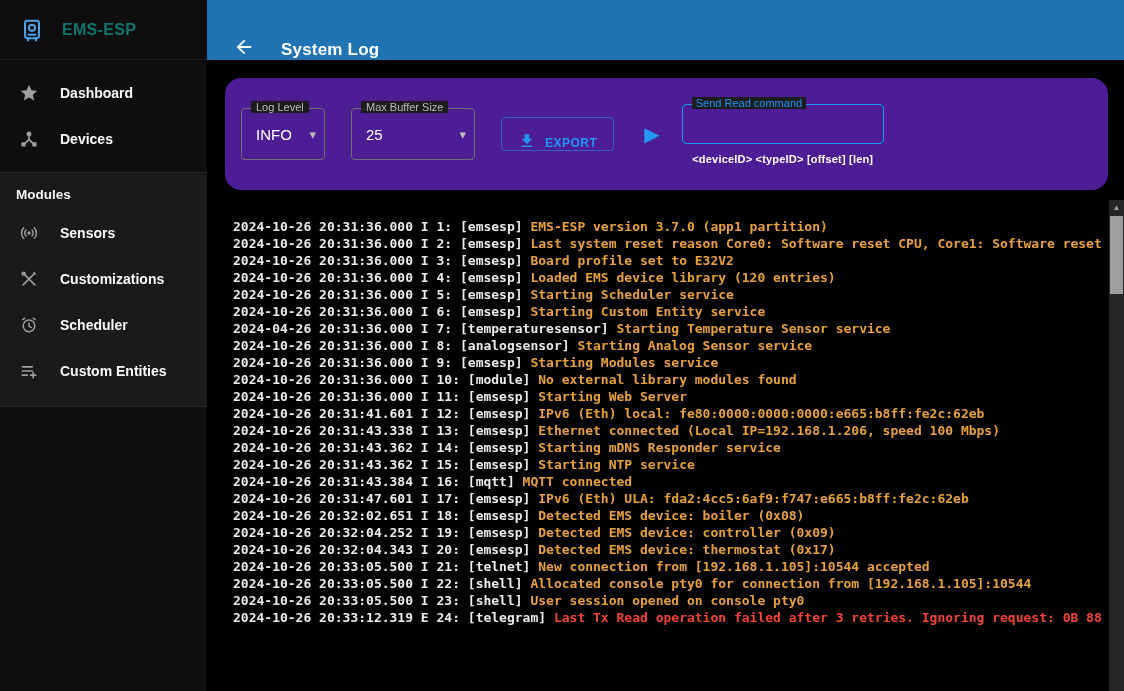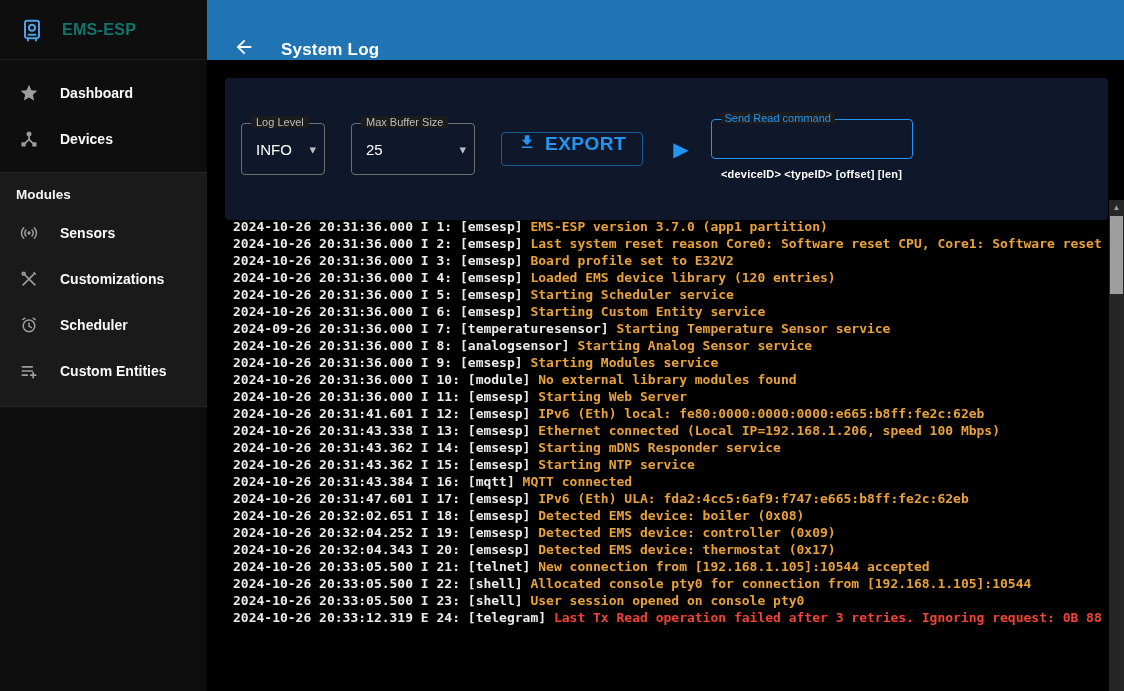--- a/index.html
+++ b/index.html
@@ -24,43 +24,43 @@
   
   .topbar { position:absolute; left:207px; top:0; right:0; height:60px; background:#2074b4;
             display:flex; align-items:flex-end; gap:24px; padding:0 24px; z-index:2; }
   .back-btn { width:26px; height:26px; display:flex; align-items:center; justify-content:center;
               color:#fff; cursor:pointer; }
   .page-title { color:#fff; font-size:17px; font-weight:600; letter-spacing:.2px; }
 
   
   .main { position:absolute; left:207px; top:60px; right:0; bottom:0; background:#000; }
 
-  .controls-card { position:absolute; left:18px; right:16px; top:18px; height:142px;
-                   background:#0f172a; border-radius:4px; display:flex; align-items:center;
+  .controls-card { position:absolute; left:18px; right:16px; top:18px; height:112px;
+                   background:#4c1d95; border-radius:16px; display:flex; align-items:center;
                    padding:0 16px; gap:26px; }
 
   .select { position:relative; height:52px; border:1px solid #6f6f6f; border-radius:4px;
             display:flex; align-items:center; padding:0 26px 0 14px; color:#fff;
             font-size:15px; cursor:pointer; }
   .select.w-small { min-width:84px; }
   .select.w-med { min-width:124px; }
   .select-label { position:absolute; top:-8px; left:9px; background:#1c1c1c; padding:0 5px;
                   font-size:11px; color:#bdbdbd; white-space:nowrap; }
   .select-caret { position:absolute; right:8px; color:#bdbdbd; font-size:13px; }
 
   .checks { display:flex; flex-direction:column; gap:12px; }
   .check-row { display:flex; align-items:center; gap:11px; color:#fff; font-size:14.5px;
                font-weight:500; cursor:pointer; }
   .checkbox { width:19px; height:19px; border-radius:3px; background:#2196f3; color:#fff;
               display:flex; align-items:center; justify-content:center; font-size:14px; font-weight:700; }
   .checkbox.checked::after { content:"✓"; }
 
-  .export-btn { display:flex; align-items:flex-start; gap:9px; height:34px; padding:0 16px;
+  .export-btn { display:flex; align-items:flex-end; gap:9px; height:34px; padding:0 16px;
                 background:transparent; border:1px solid rgba(33,150,243,.55); border-radius:4px;
-                color:#2196f3; font-size:19px; font-weight:700; letter-spacing:.5px;
+                color:#2196f3; font-size:12px; font-weight:700; letter-spacing:.5px;
                 font-family:"Liberation Sans", sans-serif; cursor:pointer; }
   .dl-icon { width:18px; height:18px; display:flex; }
 
   .play { color:#2196f3; font-size:20px; line-height:1; cursor:pointer; margin-left:4px; }
 
   .send-wrap { display:flex; flex-direction:column; align-items:center; margin-left:-4px; }
   .send-field { position:relative; width:202px; }
   .send-label { position:absolute; top:-7px; left:10px; background:#1c1c1c; padding:0 4px;
                 font-size:11px; color:#2196f3; white-space:nowrap; }
   .send-input { width:202px; height:40px; background:transparent; border:1.5px solid #2196f3;
@@ -222,21 +222,21 @@
   <div class="log-line"><span class="log-prefix">2024-10-26 20:31:36.000 I 2: [emsesp] </span><span class="log-message msg-info">Last system reset reason Core0: Software reset CPU, Core1: Software reset CPU</span></div>
 
   <div class="log-line"><span class="log-prefix">2024-10-26 20:31:36.000 I 3: [emsesp] </span><span class="log-message msg-info">Board profile set to E32V2</span></div>
 
   <div class="log-line"><span class="log-prefix">2024-10-26 20:31:36.000 I 4: [emsesp] </span><span class="log-message msg-info">Loaded EMS device library (120 entries)</span></div>
 
   <div class="log-line"><span class="log-prefix">2024-10-26 20:31:36.000 I 5: [emsesp] </span><span class="log-message msg-info">Starting Scheduler service</span></div>
 
   <div class="log-line"><span class="log-prefix">2024-10-26 20:31:36.000 I 6: [emsesp] </span><span class="log-message msg-info">Starting Custom Entity service</span></div>
 
-  <div class="log-line"><span class="log-prefix">2024-09-26 20:31:36.000 I 7: [temperaturesensor] </span><span class="log-message msg-info">Starting Temperature Sensor service</span></div>
+  <div class="log-line"><span class="log-prefix">2024-04-26 20:31:36.000 I 7: [temperaturesensor] </span><span class="log-message msg-info">Starting Temperature Sensor service</span></div>
 
   <div class="log-line"><span class="log-prefix">2024-10-26 20:31:36.000 I 8: [analogsensor] </span><span class="log-message msg-info">Starting Analog Sensor service</span></div>
 
   <div class="log-line"><span class="log-prefix">2024-10-26 20:31:36.000 I 9: [emsesp] </span><span class="log-message msg-info">Starting Modules service</span></div>
 
   <div class="log-line"><span class="log-prefix">2024-10-26 20:31:36.000 I 10: [module] </span><span class="log-message msg-info">No external library modules found</span></div>
 
   <div class="log-line"><span class="log-prefix">2024-10-26 20:31:36.000 I 11: [emsesp] </span><span class="log-message msg-info">Starting Web Server</span></div>
 
   <div class="log-line"><span class="log-prefix">2024-10-26 20:31:41.601 I 12: [emsesp] </span><span class="log-message msg-info">IPv6 (Eth) local: fe80:0000:0000:0000:e665:b8ff:fe2c:62eb</span></div>

